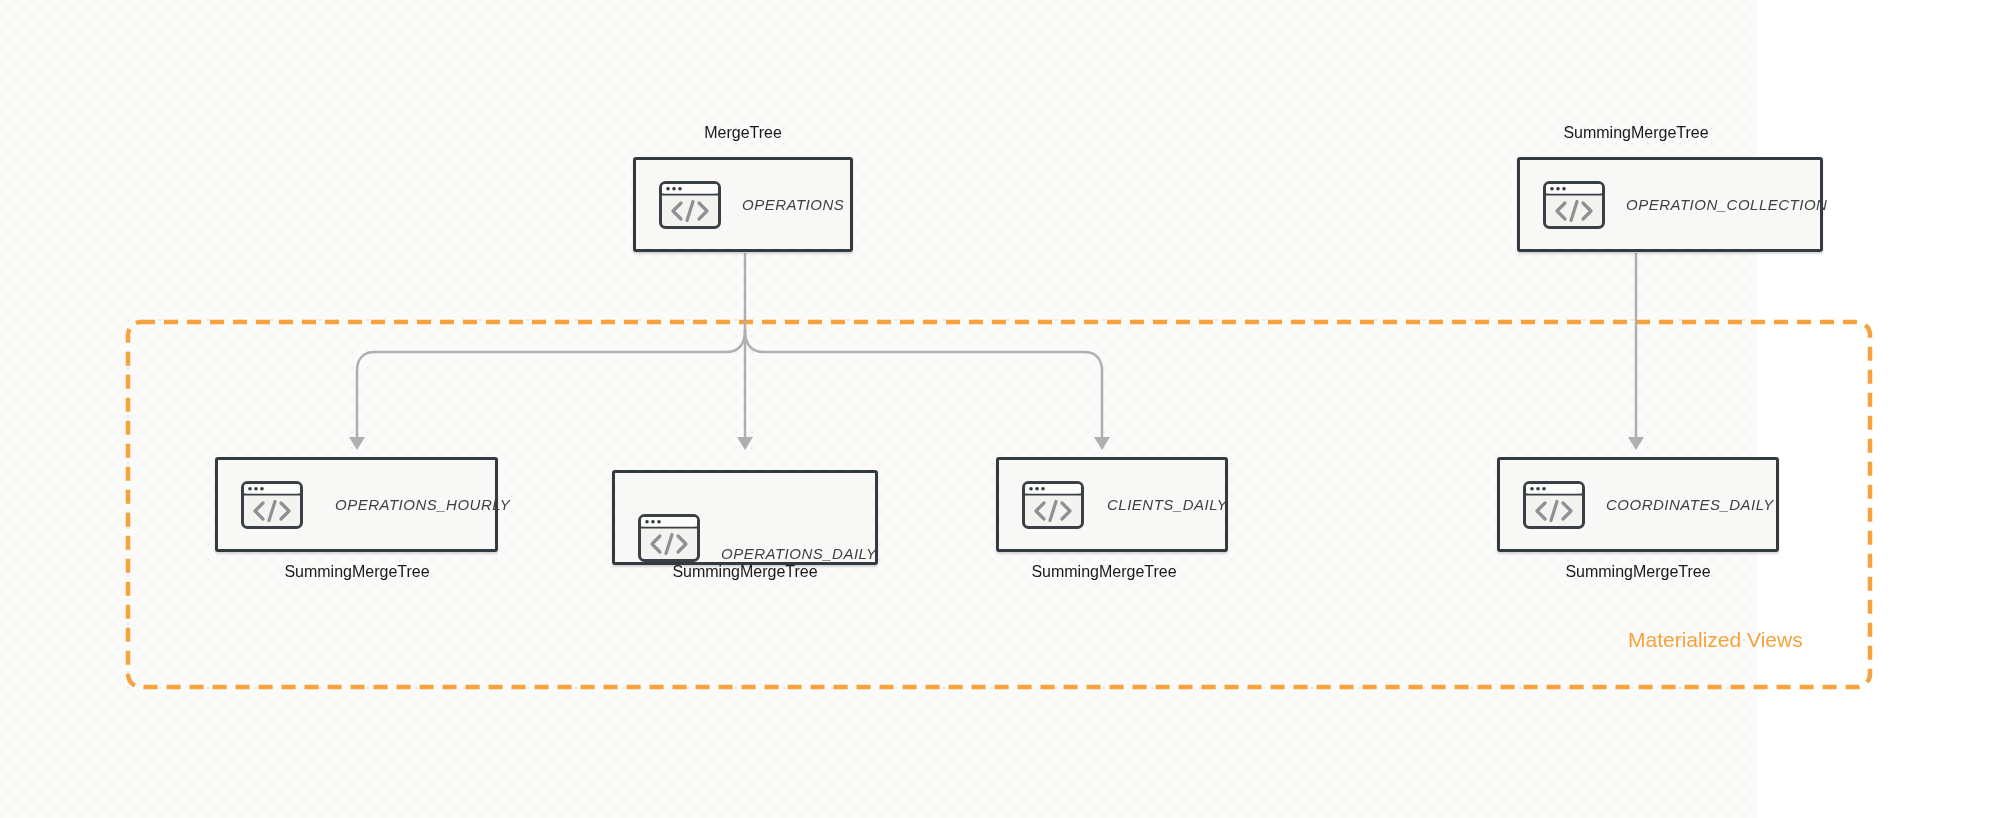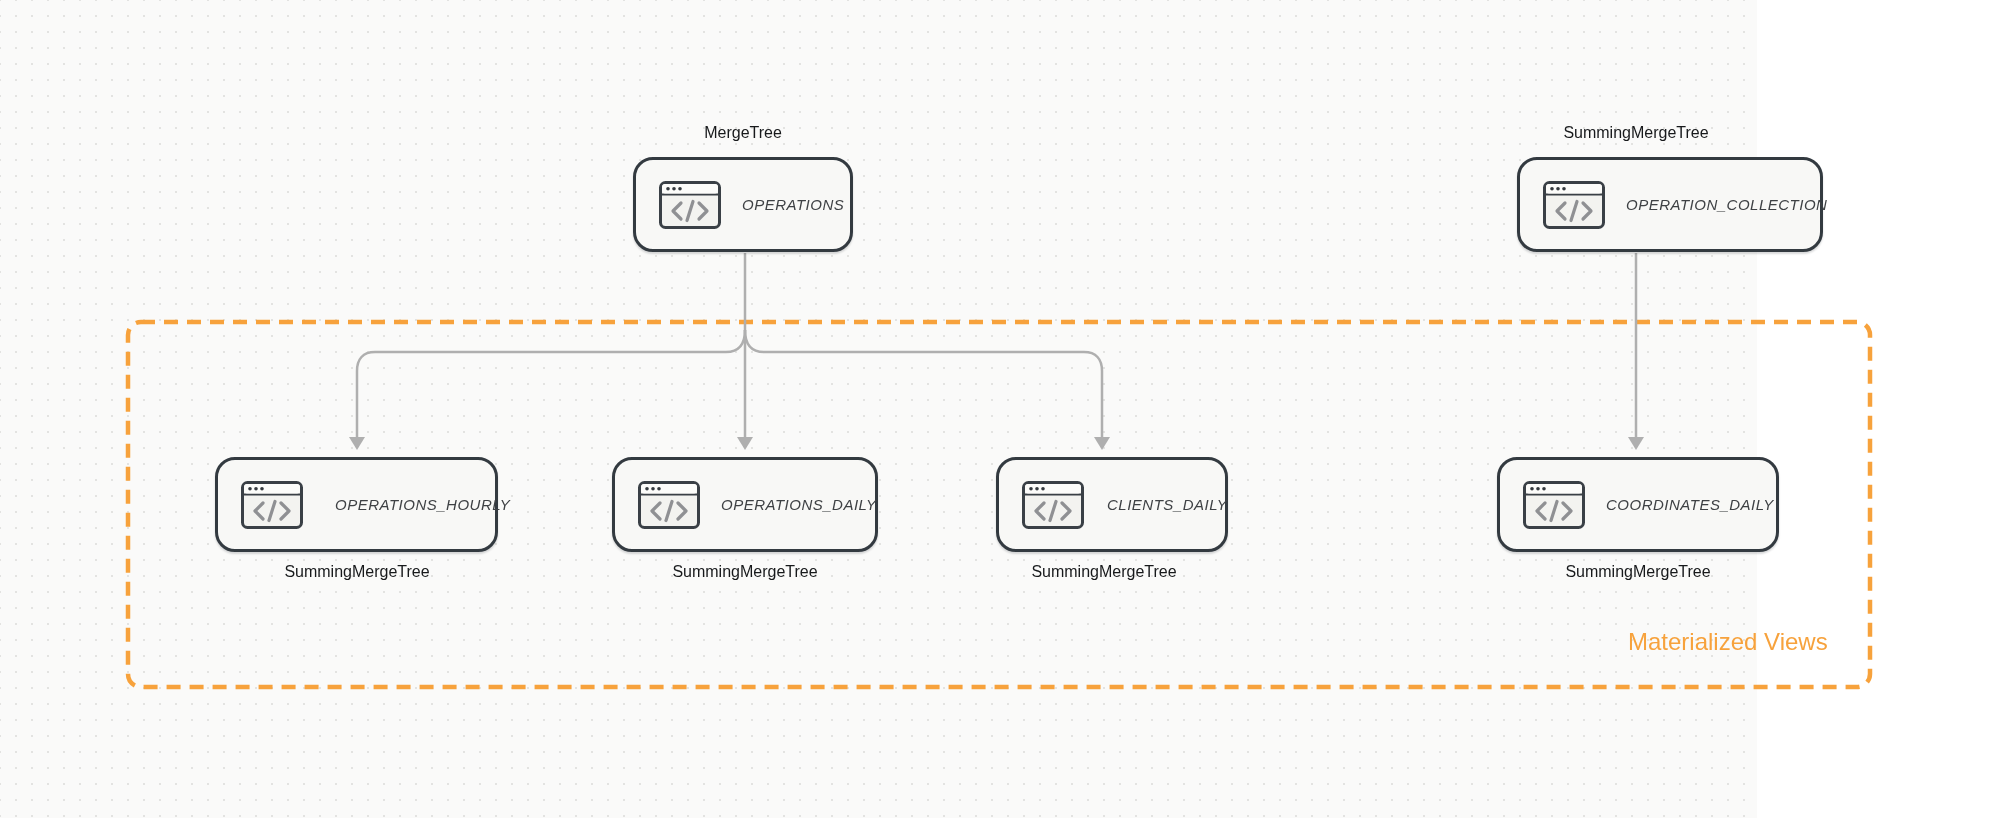--- a/index.html
+++ b/index.html
@@ -28,21 +28,21 @@
     width: 2000px;
     height: 818px;
     pointer-events: none;
   }
   .node {
     position: absolute;
     height: 95px;
     box-sizing: border-box;
     background: #F8F8F6;
     border: 3px solid #333A40;
-    border-radius: 20px;
+    border-radius: 3px;
     display: flex;
     align-items: center;
     padding-left: 23px;
     gap: 21px;
     box-shadow: 0 2px 2px rgba(40,45,50,0.18);
   }
   .node-icon {
     width: 62px;
     height: 48px;
     flex: 0 0 auto;
@@ -56,21 +56,21 @@
   }
   .engine-label {
     position: absolute;
     transform: translateX(-50%);
     font-size: 16px;
     color: #17191B;
     white-space: nowrap;
   }
   .group-label {
     position: absolute;
-    font-size: 24px;
+    font-size: 21px;
     color: #F7A23C;
     white-space: nowrap;
   }
 </style>
 </head>
 <body>
 
 <div class="canvas">
 
   <svg class="edges-layer" viewBox="0 0 2000 818">
@@ -139,21 +139,21 @@
       <circle cx="9" cy="7.8" r="1.8" fill="#34393E"></circle>
       <circle cx="15" cy="7.8" r="1.8" fill="#34393E"></circle>
       <circle cx="21" cy="7.8" r="1.8" fill="#34393E"></circle>
       <polyline points="22,22 14,30 22,38" stroke="#8F9093" stroke-width="3.2" fill="none" stroke-linecap="round" stroke-linejoin="round"></polyline>
       <line x1="34" y1="20.5" x2="28" y2="39.5" stroke="#8F9093" stroke-width="3.2" stroke-linecap="round"></line>
       <polyline points="40,22 48,30 40,38" stroke="#8F9093" stroke-width="3.2" fill="none" stroke-linecap="round" stroke-linejoin="round"></polyline>
     </svg>
     <span class="node-label">OPERATIONS_HOURLY</span>
   </div>
 
-  <div class="node" style="left:612px; top:457px; width:266px;">
+  <div class="node" style="left:612px; top:470px; width:266px;align-items:flex-end;">
     <svg class="node-icon" viewBox="0 0 62 48">
       <rect x="1.5" y="1.5" width="59" height="45" rx="5" fill="#F3F3F0" stroke="#3A4046" stroke-width="3"></rect>
       <path d="M 1.5 13.5 L 60.5 13.5" stroke="#3A4046" stroke-width="2"></path>
       <rect x="3" y="3" width="56" height="9.5" rx="3" fill="#FCFCFA"></rect>
       <circle cx="9" cy="7.8" r="1.8" fill="#34393E"></circle>
       <circle cx="15" cy="7.8" r="1.8" fill="#34393E"></circle>
       <circle cx="21" cy="7.8" r="1.8" fill="#34393E"></circle>
       <polyline points="22,22 14,30 22,38" stroke="#8F9093" stroke-width="3.2" fill="none" stroke-linecap="round" stroke-linejoin="round"></polyline>
       <line x1="34" y1="20.5" x2="28" y2="39.5" stroke="#8F9093" stroke-width="3.2" stroke-linecap="round"></line>
       <polyline points="40,22 48,30 40,38" stroke="#8F9093" stroke-width="3.2" fill="none" stroke-linecap="round" stroke-linejoin="round"></polyline>

